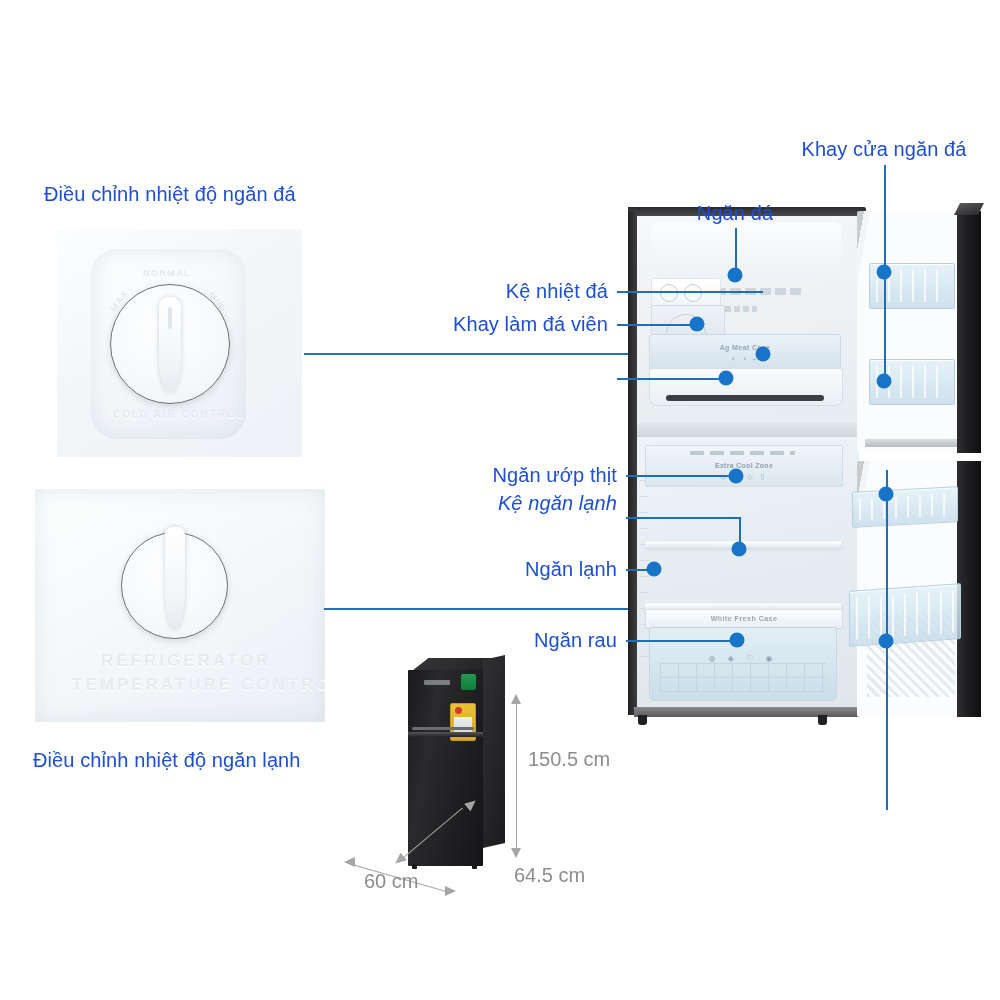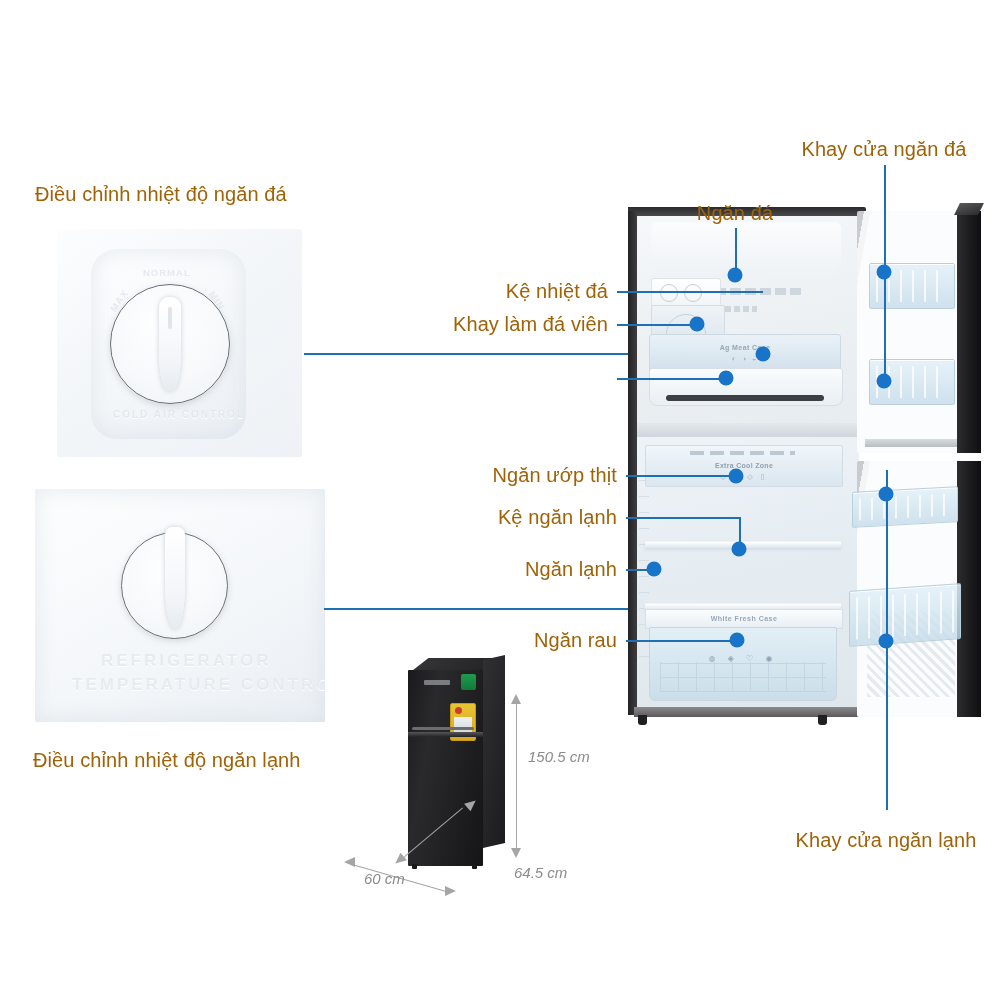--- a/index.html
+++ b/index.html
@@ -5,21 +5,21 @@
   html,body{margin:0;padding:0;background:#ffffff;}
   body{
     width:1000px;height:1000px;position:relative;overflow:hidden;
     font-family:"Liberation Sans","DejaVu Sans",sans-serif;
     background:#ffffff;
   }
   .canvas{position:absolute;left:0;top:0;width:1000px;height:1000px;}
 
   
   .lbl{
-    position:absolute;color:#a16207;font-size:20px;line-height:24px;
+    position:absolute;color:#1d4ed8;font-size:20px;line-height:24px;
     white-space:nowrap;letter-spacing:.1px;
   }
   .lbl.r{transform:translate(-100%,-50%);}   
   .lbl.l{transform:translate(0,-50%);}       
   .lbl.c{transform:translate(-50%,-50%);}    
 
   
   .knobcard{position:absolute;overflow:hidden;}
   .knob-freezer{
     left:57px;top:229px;width:245px;height:228px;
@@ -278,28 +278,28 @@
     background:#d03b2c;
   }
   .th-foot{
     position:absolute;top:216px;width:5px;height:5px;background:#1a1a1c;border-radius:1px;
   }
 
   .dimline{position:absolute;background:#a5a5a5;}
   .dimv{width:1.4px;}
   .dimd{height:1.4px;}
   .arrow{position:absolute;width:0;height:0;}
-  .dimtxt{position:absolute;color:#8c8c8c;font-size:15px;white-space:nowrap;font-style:italic;}
+  .dimtxt{position:absolute;color:#8c8c8c;font-size:20px;white-space:nowrap;}
 </style>
 </head>
 <body>
 
 <div class="canvas">
 
-  <div class="lbl l" style="left:35px;top:194px;">Điều chỉnh nhiệt độ ngăn đá</div>
+  <div class="lbl l" style="left:44px;top:194px;">Điều chỉnh nhiệt độ ngăn đá</div>
 
   <div class="knobcard knob-freezer">
     <div class="knob-plate" style="left:34px;top:20px;width:155px;height:190px;"></div>
 
     <div class="emb-arc" style="left:86px;top:38px;">NORMAL</div>
     <div class="emb-arc" style="left:50px;top:66px;transform:rotate(-55deg);">MAX</div>
     <div class="emb-arc" style="left:150px;top:66px;transform:rotate(55deg);">MIN</div>
     <div class="emboss" style="left:56px;top:180px;font-size:10px;">COLD AIR CONTROL</div>
 
     <div class="knob-ring" style="left:53px;top:55px;width:118px;height:118px;">
@@ -422,37 +422,36 @@
 
   <div class="lbl c" style="left:884px;top:149px;">Khay cửa ngăn đá</div>
   <div class="ln lnv" style="left:884px;top:165px;height:216px;"></div>
   <div class="dot" style="left:884px;top:272px;"></div>
   <div class="dot" style="left:884px;top:381px;"></div>
 
   <div class="lbl r" style="left:617px;top:475px;">Ngăn ướp thịt</div>
   <div class="ln lnh" style="left:626px;top:475px;width:109px;"></div>
   <div class="dot" style="left:736px;top:476px;"></div>
 
-  <div class="lbl r" style="left:617px;top:517px;">Kệ ngăn lạnh</div>
+  <div class="lbl r" style="left:617px;top:503px;font-style:italic;">Kệ ngăn lạnh</div>
   <div class="ln lnh" style="left:626px;top:517px;width:114px;"></div>
   <div class="ln lnv" style="left:739px;top:517px;height:32px;"></div>
   <div class="dot" style="left:739px;top:549px;"></div>
 
   <div class="lbl r" style="left:617px;top:569px;">Ngăn lạnh</div>
   <div class="ln lnh" style="left:626px;top:569px;width:28px;"></div>
   <div class="dot" style="left:654px;top:569px;"></div>
 
   <div class="lbl r" style="left:617px;top:640px;">Ngăn rau</div>
   <div class="ln lnh" style="left:626px;top:640px;width:110px;"></div>
   <div class="dot" style="left:737px;top:640px;"></div>
 
   <div class="ln lnv" style="left:886px;top:470px;height:340px;"></div>
   <div class="dot" style="left:886px;top:494px;"></div>
   <div class="dot" style="left:886px;top:641px;"></div>
-  <div class="lbl c" style="left:886px;top:840px;">Khay cửa ngăn lạnh</div>
 
   <div class="thumb">
     <div class="th-topface"></div>
     <div class="th-side"></div>
     <div class="th-front"></div>
     <div class="th-logo"></div>
     <div class="th-badge-g"></div>
     <div class="th-badge-y"></div>
     <div class="th-split"></div>
     <div class="th-handle"></div>

